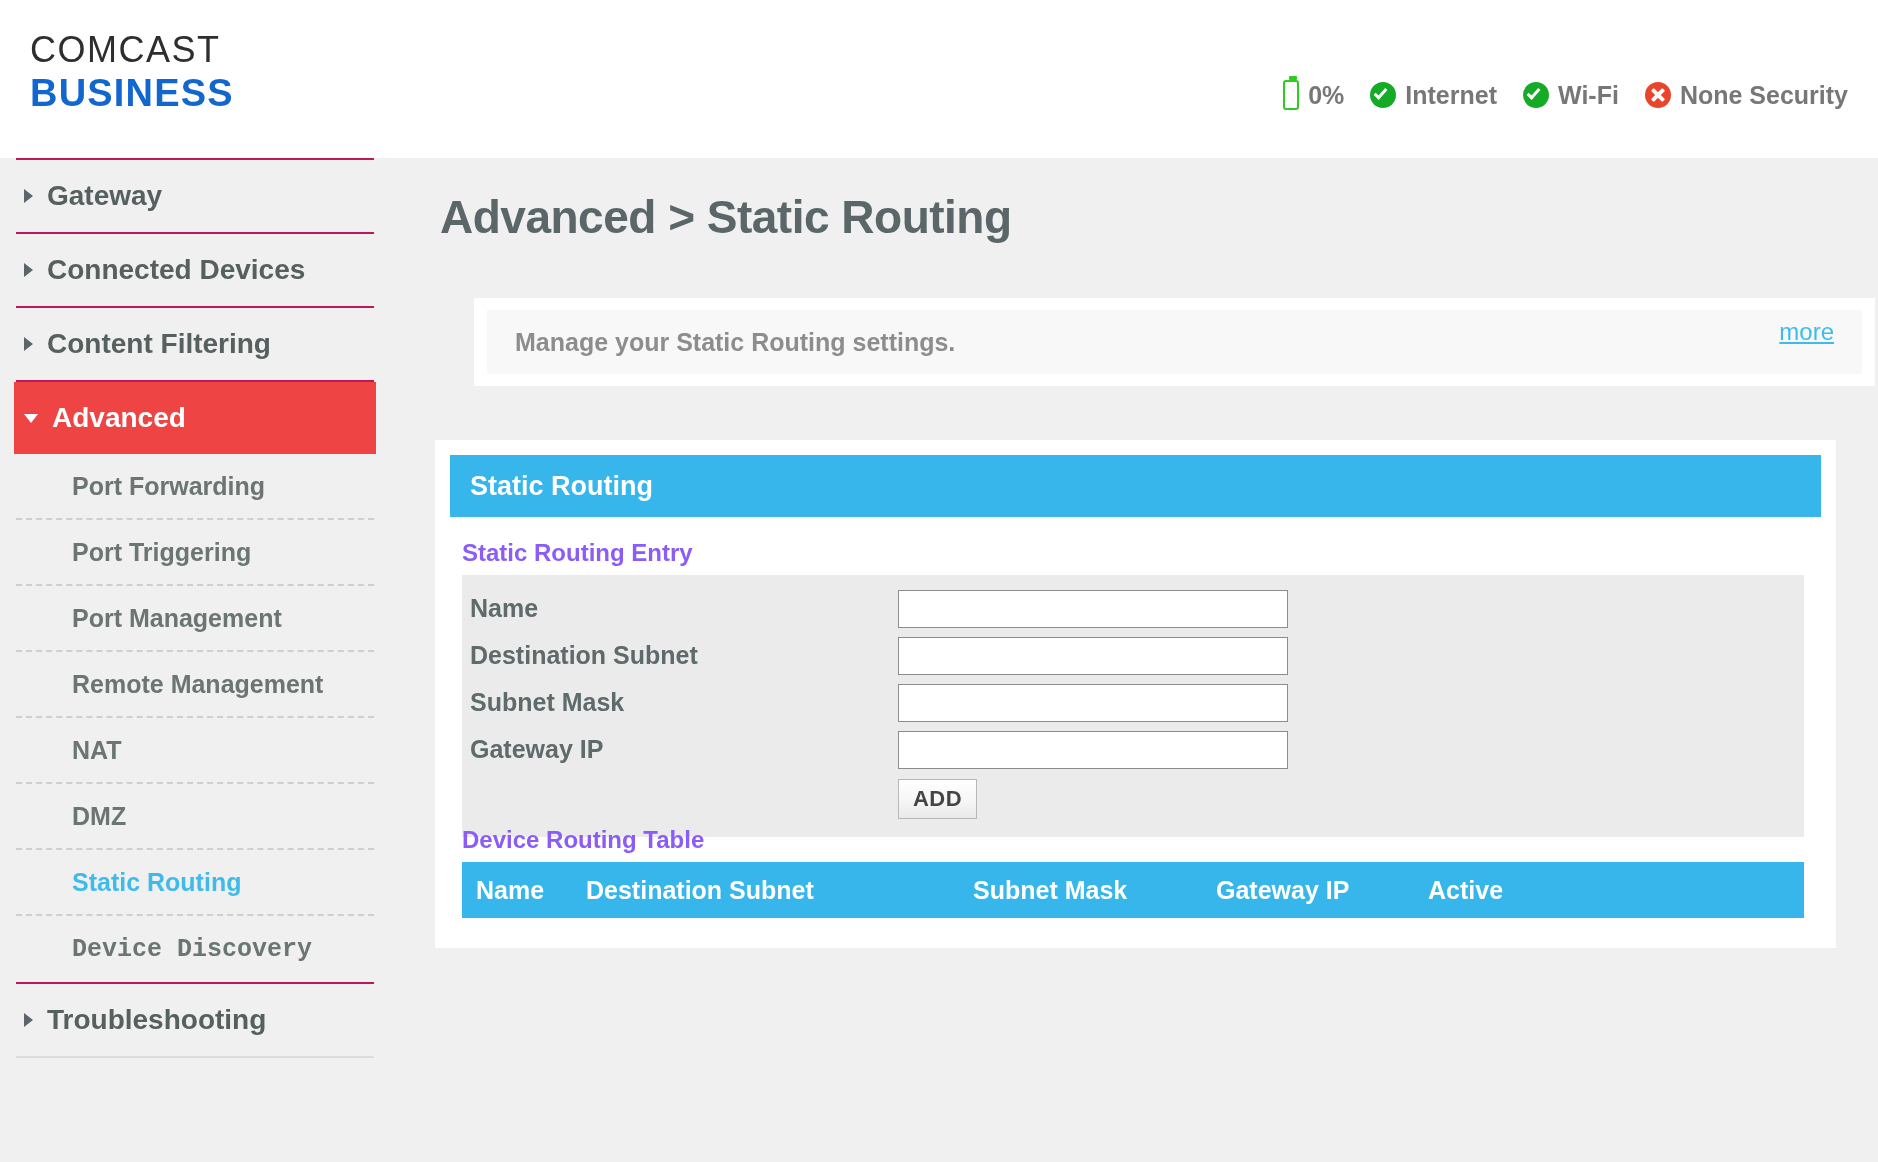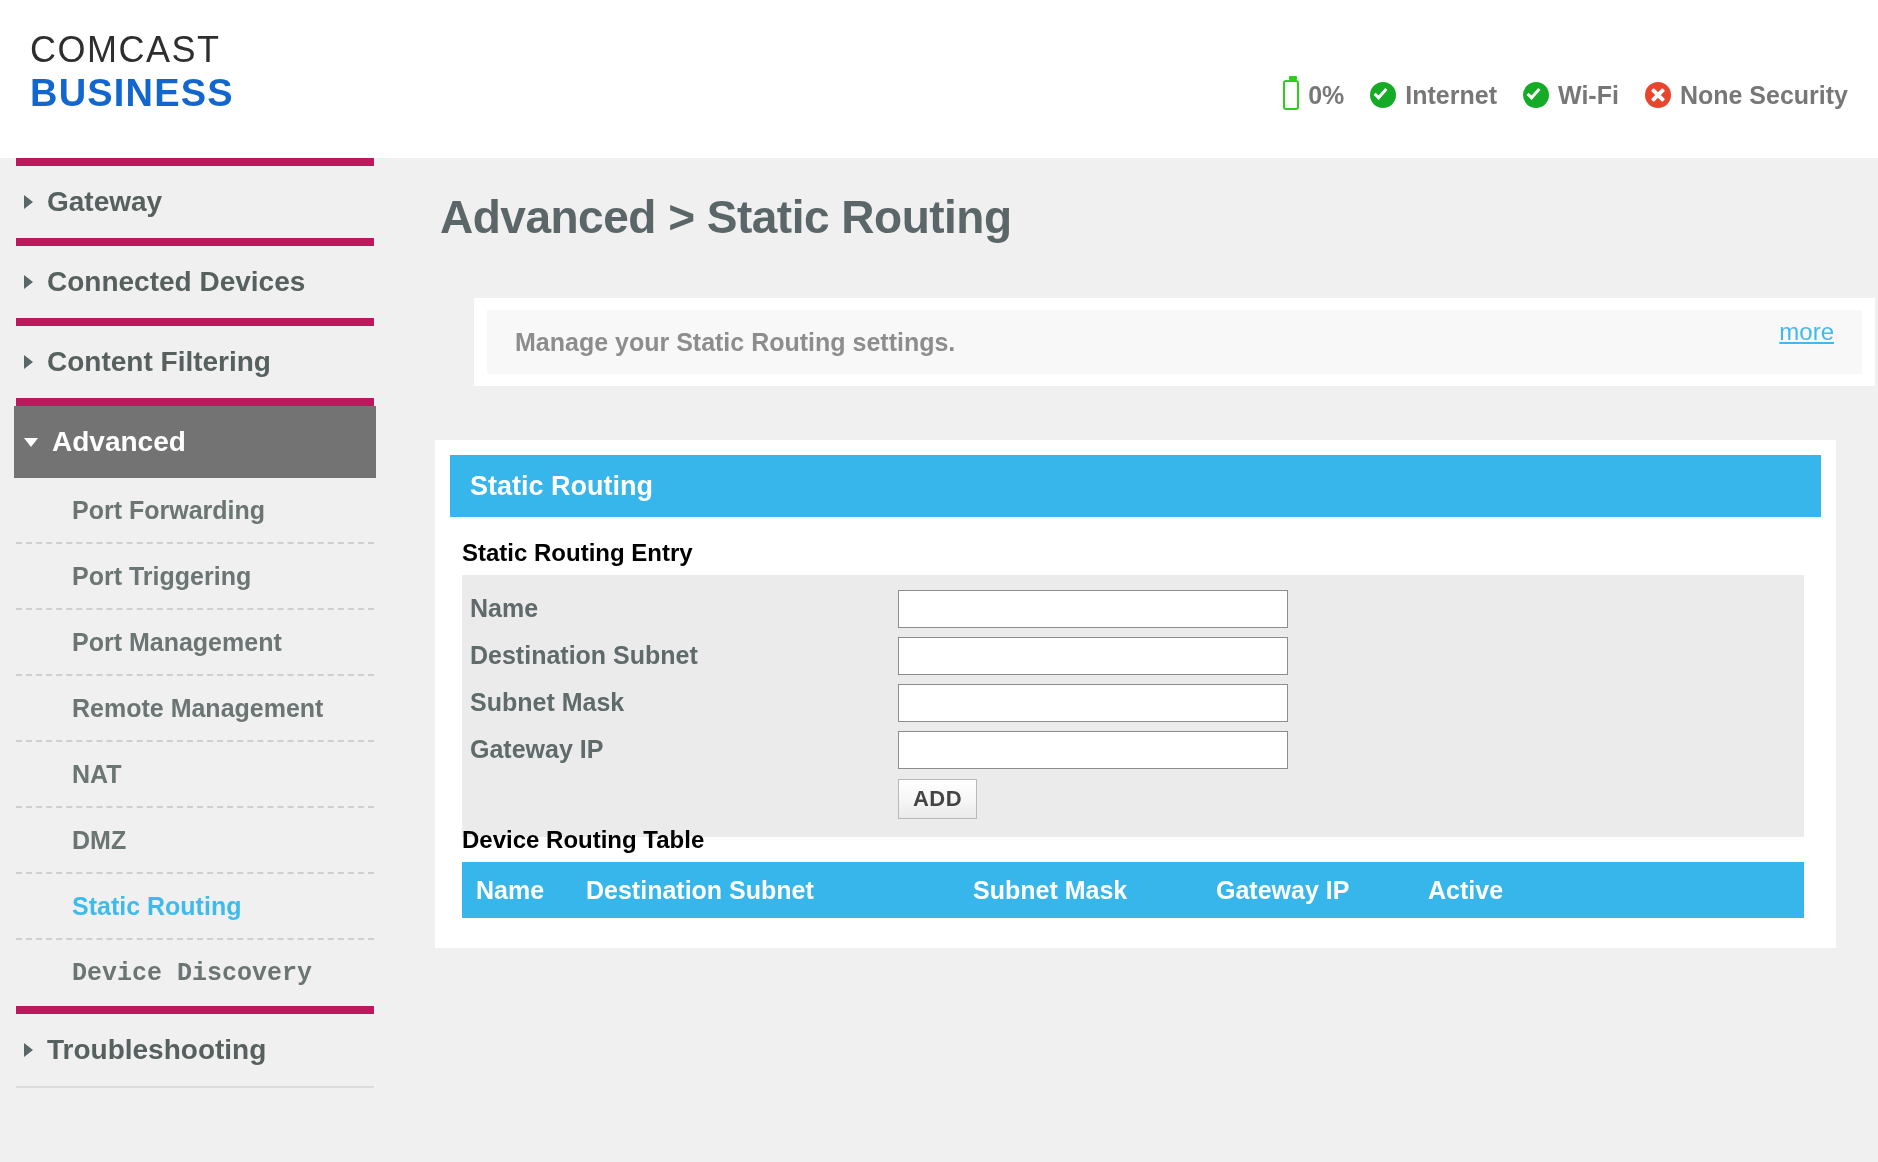--- a/index.html
+++ b/index.html
@@ -149,21 +149,21 @@
     top: 158px;
     width: 390px;
     height: 1004px;
     background: #f0f0f0;
   }
   .nav-top {
     position: relative;
     margin: 0 16px 0 16px;
   }
   .nav-group {
-    border-top: 8px solid #be185d;
+    border-top: 2px solid #be185d;
   }
   .nav-group.last { border-bottom: 2px solid #dcdcdc; }
   .nav-item-top {
     display: flex;
     align-items: center;
     height: 72px;
     padding-left: 8px;
     box-sizing: border-box;
     cursor: pointer;
   }
@@ -183,21 +183,21 @@
     border-bottom: 0;
     margin-right: 14px;
     flex: 0 0 auto;
   }
   .nav-item-top .nav-label {
     font-size: 28px;
     font-weight: bold;
     color: #56605f;
   }
   .nav-item-top.active {
-    background: #737373;
+    background: #ef4444;
     margin-left: -2px;
     margin-right: -2px;
     padding-left: 10px;
   }
   .nav-item-top.active .nav-label { color: #ffffff; }
 
   .nav-sub {
     display: flex;
     align-items: center;
     height: 66px;
@@ -293,21 +293,21 @@
     font-size: 27px;
     font-weight: bold;
     color: #ffffff;
   }
 
   .section-title {
     position: absolute;
     left: 27px;
     font-size: 24px;
     font-weight: bold;
-    color: #000000;
+    color: #8b5cf6;
   }
   .section-entry { top: 99px; }
   .section-table { top: 386px; }
 
   .form-block {
     position: absolute;
     left: 27px;
     top: 135px;
     width: 1342px;
     background: #ebebeb;

